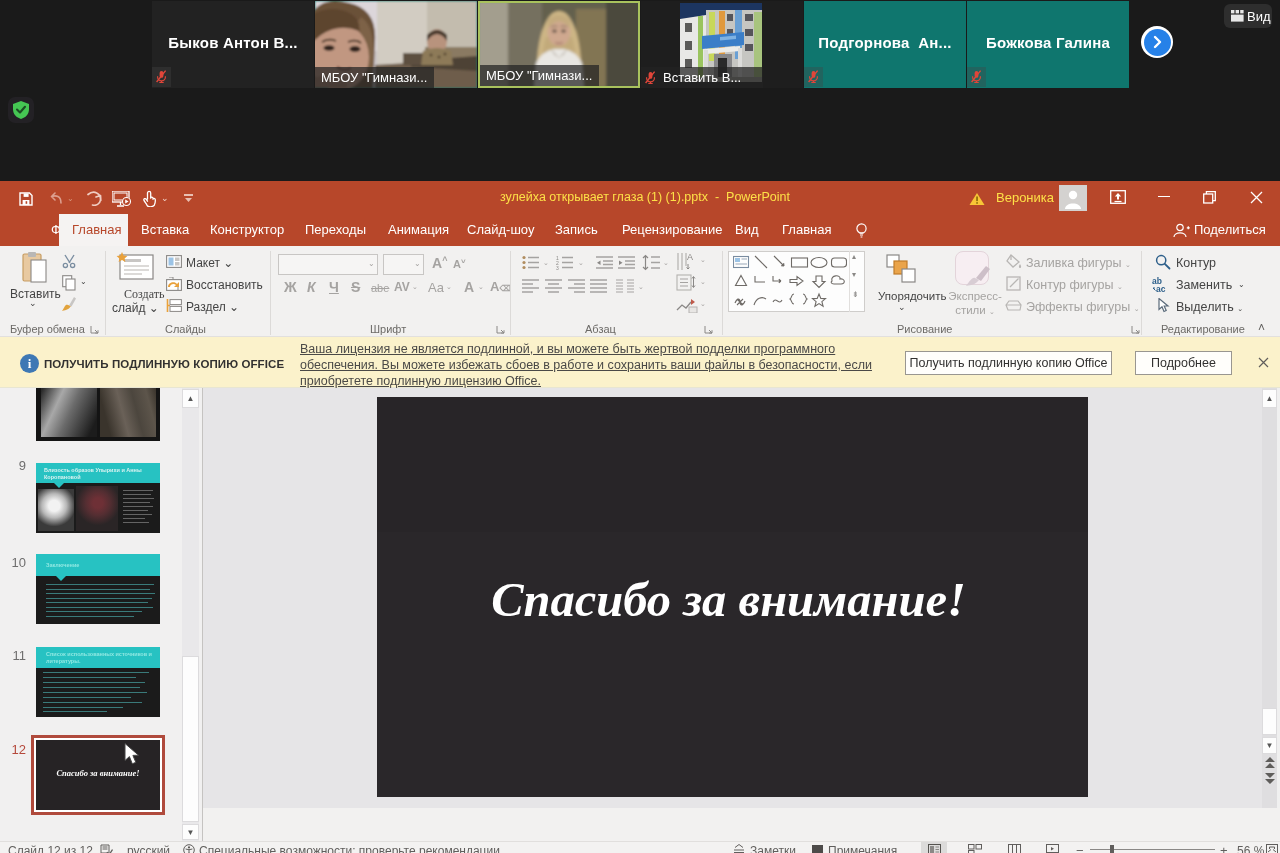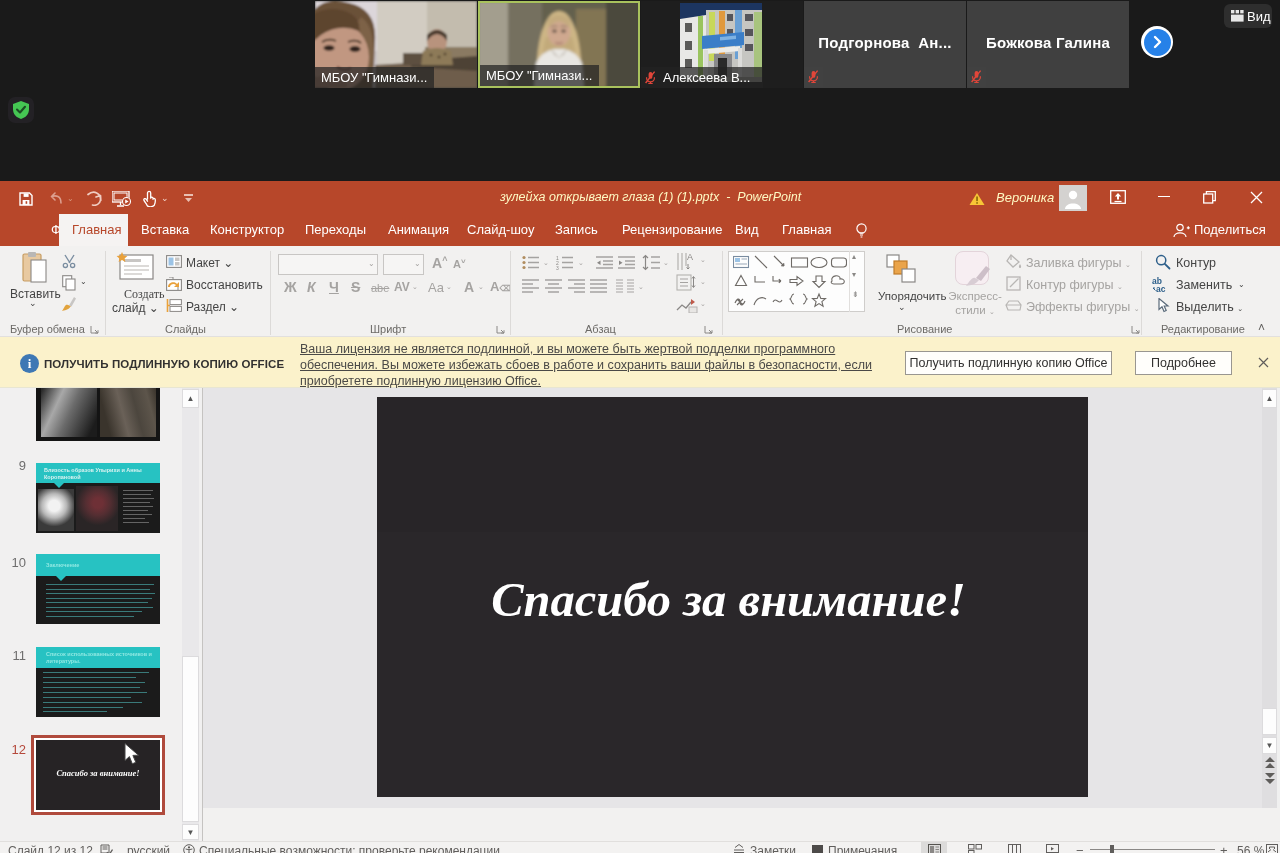--- a/index.html
+++ b/index.html
@@ -1,34 +1,45 @@
 <!DOCTYPE html>
 <html><head><meta charset="utf-8">
 <style>
 html,body{margin:0;padding:0;}
 body{width:1280px;height:853px;overflow:hidden;background:#1b1b1b;font-family:"Liberation Sans",sans-serif;position:relative;}
 .a{position:absolute;}
-.tile{position:absolute;top:1px;height:87px;width:162px;background:#404040;overflow:hidden;}
+.tile{position:absolute;top:1px;height:87px;width:162px;background:#0f766e;overflow:hidden;}
 .tname{position:absolute;width:100%;top:33px;text-align:center;color:#fff;font-weight:bold;font-size:15px;letter-spacing:.2px;}
 .lbl{position:absolute;left:0;bottom:0;height:21px;background:rgba(35,35,35,.72);color:#fff;font-size:13px;line-height:21px;padding:0 7px 0 6px;white-space:nowrap;}
 .micb{position:absolute;left:0;bottom:1px;width:19px;height:20px;background:rgba(70,70,70,.35);}
-.ttl{color:#fef9c3;font-size:12.5px;white-space:nowrap;font-style:italic;}
+.ttl{color:#fde047;font-size:12.5px;white-space:nowrap;}
 .tab{position:absolute;top:0;height:32px;line-height:32px;color:#fff;font-size:13px;white-space:nowrap;}
 .glabel{position:absolute;top:77px;font-size:11px;color:#6c6a67;white-space:nowrap;}
 .gdiv{position:absolute;top:5px;height:84px;width:1px;background:#dcdad8;}
 .rbtxt{font-size:12px;color:#444;white-space:nowrap;}
 .dis{color:#a5a3a1;}
 .thumb{position:absolute;left:36px;width:124px;background:#1b1b1b;overflow:hidden;}
 .tnum{position:absolute;left:0;width:26px;text-align:right;font-size:13px;color:#6f6e6e;}
 .tinyl{position:absolute;height:1px;background:#47a0a0;opacity:.72;}
 .sbtn{position:absolute;background:#fdfdfd;border:1px solid #dcdbdd;box-sizing:border-box;color:#555;}
 </style></head>
 <body>
 
 <div class="a" style="left:0;top:0;width:1280px;height:181px;background:#1a1a1a;" id="topstrip">
+ <div class="tile" style="left:152px;background:#222;">
+   <div class="tname">Быков Антон В...</div>
+   <div class="micb">
+        <svg style="position:absolute;left:3px;top:3px;" width="13" height="13" viewBox="0 0 13 13">
+          <rect x="4.6" y="1" width="3.8" height="6.8" rx="1.9" fill="#e0463a"></rect>
+          <path d="M2.6 6.2 v0.8 a3.9 3.9 0 0 0 7.8 0 v-0.8" stroke="#e0463a" fill="none" stroke-width="1.2"></path>
+          <path d="M6.5 11 v1.3 M4.3 12.6 h4.4" stroke="#e0463a" stroke-width="1.1"></path>
+          <path d="M1.6 12 L10.6 0.6" stroke="#e0463a" stroke-width="1.4"></path>
+        </svg>
+      </div>
+ </div>
  <div class="tile" style="left:315px;" id="tile2">
    <svg width="162" height="87" viewBox="0 0 162 87">
         <defs>
           <filter id="b1" x="-20%" y="-20%" width="140%" height="140%">
             <feGaussianBlur stdDeviation="1.1"></feGaussianBlur>
           </filter>
         </defs>
      <g filter="url(#b1)">
      <rect x="0" y="0" width="162" height="87" fill="#cbc5c8"></rect>
      <rect x="0" y="0" width="70" height="50" fill="#dcd6da"></rect>
@@ -114,21 +125,21 @@
      <path d="M22 33 L64 29 L64 42 L22 46 Z" fill="#3b7ec8"></path>
      <path d="M40 34 L56 32.5 L56 36 L40 37.5 Z" fill="#7fb2e2"></path>
      <path d="M26 46 L60 43 L60 48 L26 51 Z" fill="#ececea"></path>
      <rect x="34" y="51" width="18" height="28" fill="#88888a"></rect>
      <rect x="38" y="55" width="9" height="24" fill="#2c2c2a"></rect>
      <rect x="24" y="47" width="4" height="32" fill="#dcdcda"></rect>
         <rect x="58" y="45" width="4" height="34" fill="#dcdcda"></rect>
      <rect x="0" y="74" width="82" height="5" fill="#98988f"></rect>
      </g>
    </svg>
-   <div class="lbl" style="width:122px;box-sizing:border-box;padding-left:22px;">Алексеева В...</div>
+   <div class="lbl" style="width:122px;box-sizing:border-box;padding-left:22px;">Вставить В...</div>
    <div class="micb" style="bottom:0;background:none;">
       <svg style="position:absolute;left:3px;top:3px;" width="13" height="13" viewBox="0 0 13 13">
         <rect x="4.6" y="1" width="3.8" height="6.8" rx="1.9" fill="#e0463a"></rect>
         <path d="M2.6 6.2 v0.8 a3.9 3.9 0 0 0 7.8 0 v-0.8" stroke="#e0463a" fill="none" stroke-width="1.2"></path>
         <path d="M6.5 11 v1.3 M4.3 12.6 h4.4" stroke="#e0463a" stroke-width="1.1"></path>
         <path d="M1.6 12 L10.6 0.6" stroke="#e0463a" stroke-width="1.4"></path>
       </svg>
     </div>
  </div>
  <div class="tile" style="left:804px;">

